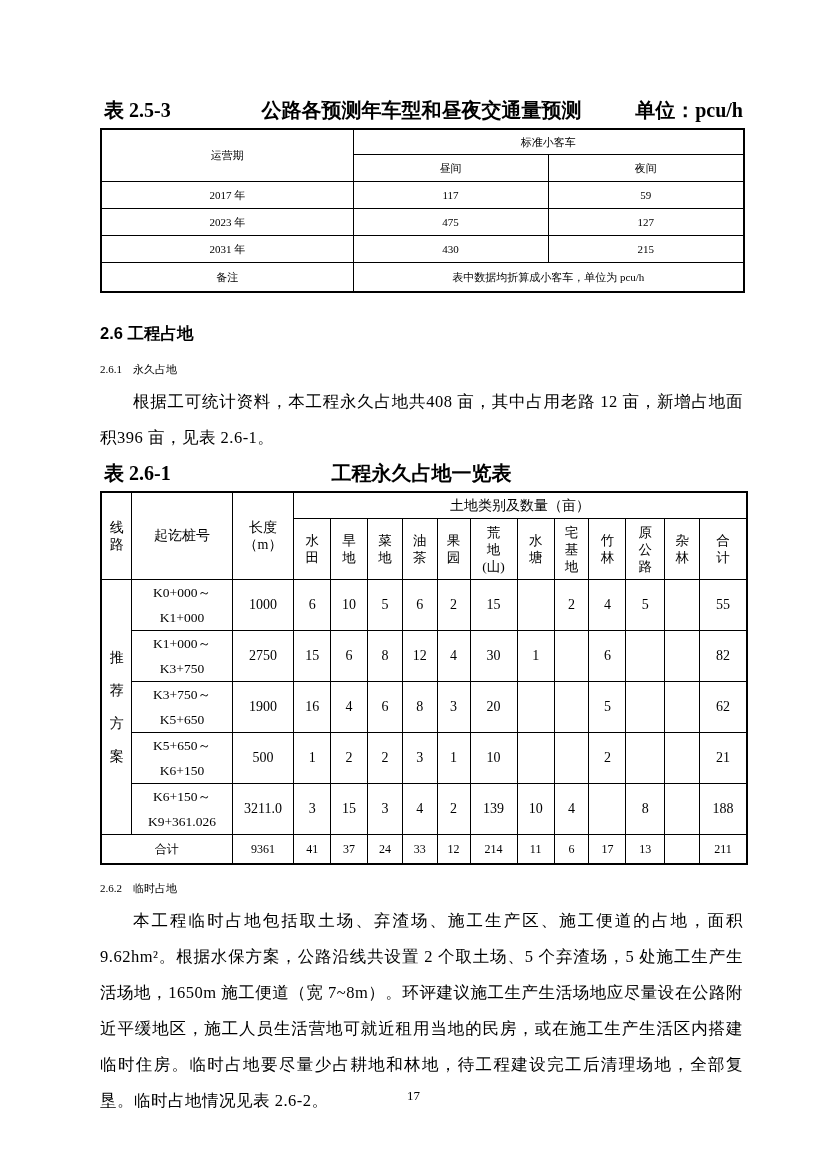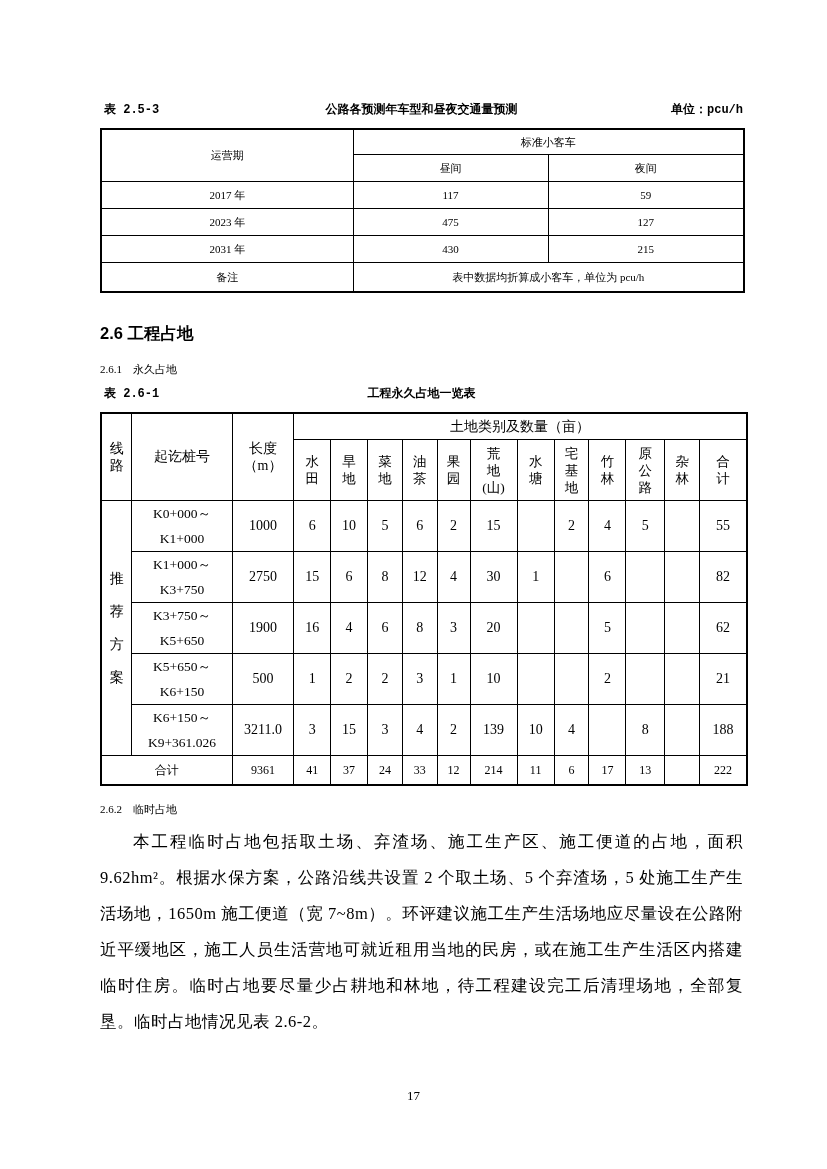--- a/index.html
+++ b/index.html
@@ -8,21 +8,21 @@
     width:827px; height:1169px;
     background:#ffffff;
     color:#000;
     font-family:"Liberation Serif","DejaVu Serif",serif;
     overflow:hidden;
   }
   .content { position:absolute; left:100px; top:99px; width:643px; }
 
   
   .tbl-caption { position:relative; height:22px; line-height:22px;
-    font-family:Liberation Mono, monospace; font-weight:bold; font-size:12px; }
+    font-family:Liberation Serif, serif; font-weight:bold; font-size:20px; }
   .cap-label { position:absolute; left:4px; top:0; }
   .cap-title { text-align:center; }
   .cap-unit  { position:absolute; right:0; top:0; }
 
   
   table { border-collapse:collapse; table-layout:fixed; }
   td { border:1px solid #000; text-align:center; vertical-align:middle; padding:0; overflow:hidden; }
   .t1 { width:643px; margin-top:7px; border:2px solid #000; font-size:11px; }
   .t1 .r-h1 td { height:24px; }
   .t1 .r-h2 td { height:26px; }
@@ -97,20 +97,21 @@
       </tr>
       <tr class="r-note">
         <td>备注</td>
         <td colspan="2">表中数据均折算成小客车，单位为 pcu/h</td>
       </tr>
     </tbody>
       </table>
 
     <div class="h-bold">2.6 工程占地</div>
     <div class="h-sub">2.6.1　永久占地</div>
+    <div class="para">根据工可统计资料，本工程永久占地共408 亩，其中占用老路 12 亩，新增占地面积396 亩，见表 2.6-1。</div>
 
     <div class="tbl-caption cap2">
       <span class="cap-label">表 2.6-1</span>
       <div class="cap-title">工程永久占地一览表</div>
     </div>
 
     <table class="t2">
       <colgroup>
         <col style="width:30px">
           <col style="width:98px">
@@ -263,21 +264,21 @@
         <td class="num">37</td>
         <td class="num">24</td>
         <td class="num">33</td>
         <td class="num">12</td>
         <td class="num">214</td>
         <td class="num">11</td>
         <td class="num">6</td>
         <td class="num">17</td>
         <td class="num">13</td>
         <td class="num"></td>
-        <td class="num">222</td>
+        <td class="num">211</td>
       </tr>
     </tbody>
       </table>
 
     <div class="h-sub" style="margin-top:16px">2.6.2　临时占地</div>
     <div class="para">本工程临时占地包括取土场、弃渣场、施工生产区、施工便道的占地，面积9.62hm²。根据水保方案，公路沿线共设置 2 个取土场、5 个弃渣场，5 处施工生产生活场地，1650m 施工便道（宽 7~8m）。环评建议施工生产生活场地应尽量设在公路附近平缓地区，施工人员生活营地可就近租用当地的民房，或在施工生产生活区内搭建临时住房。临时占地要尽量少占耕地和林地，待工程建设完工后清理场地，全部复垦。临时占地情况见表 2.6-2。</div>
 
   </div>
 
   <div class="page-number">17</div>

